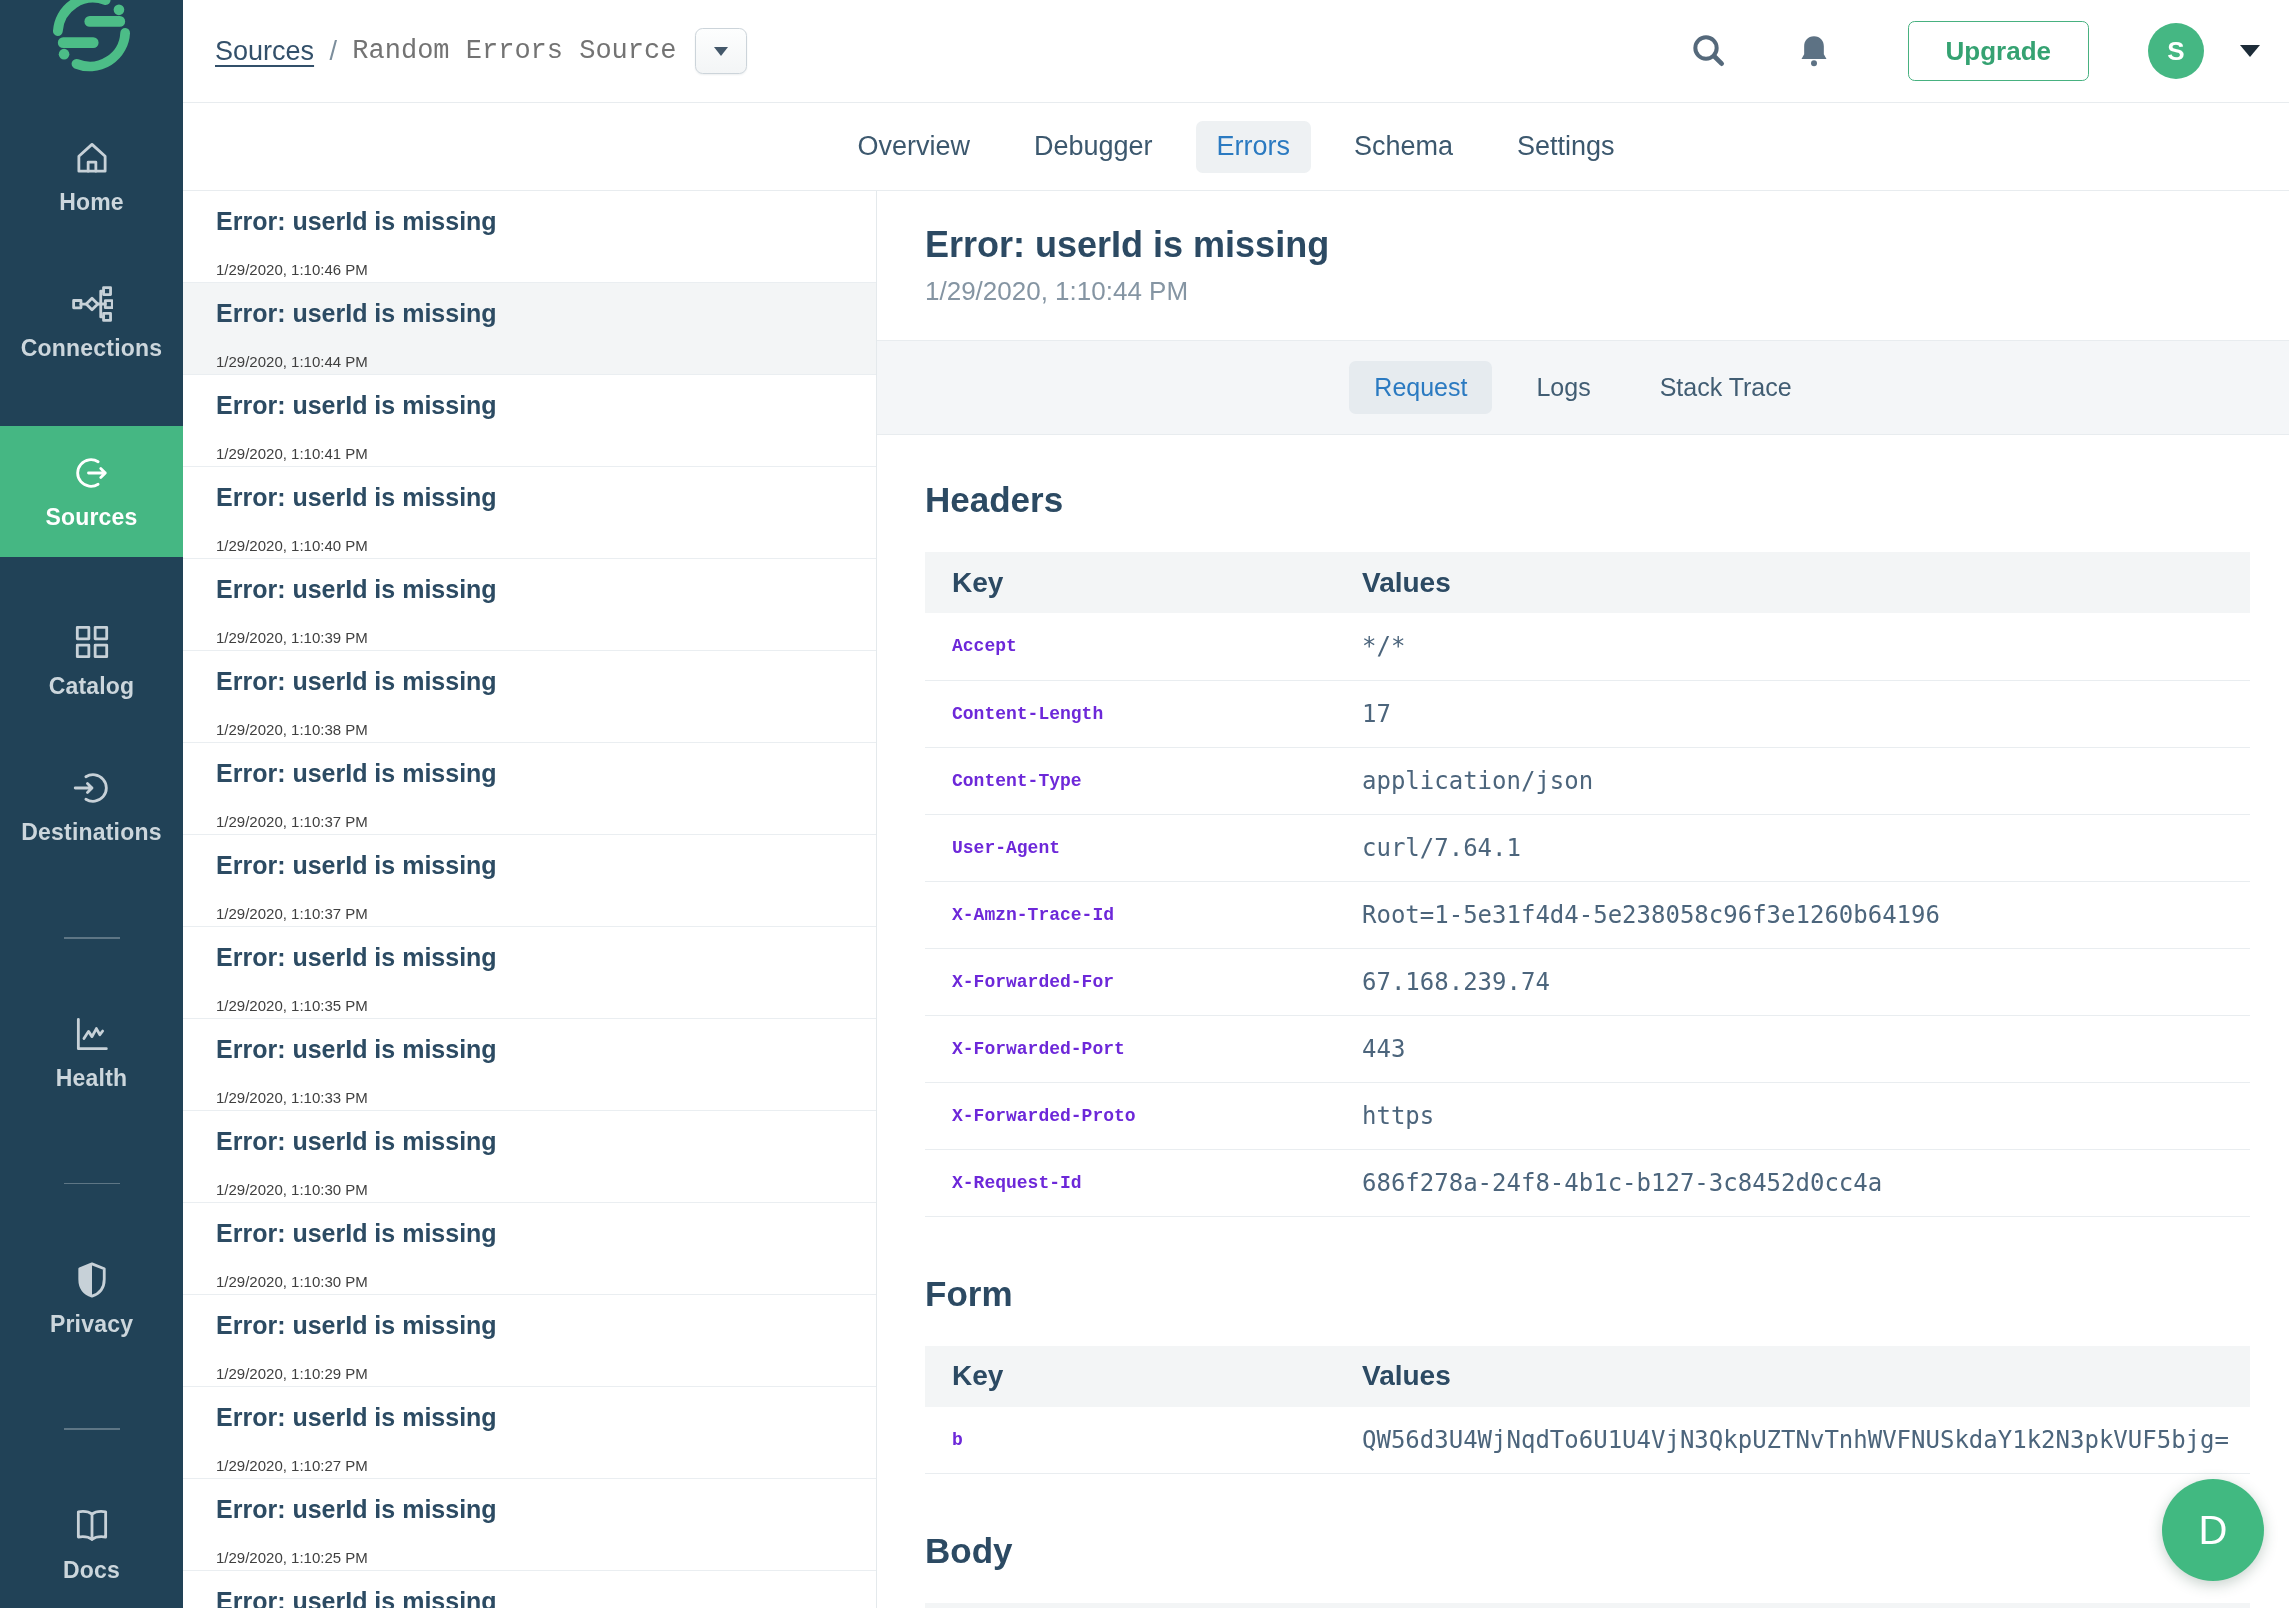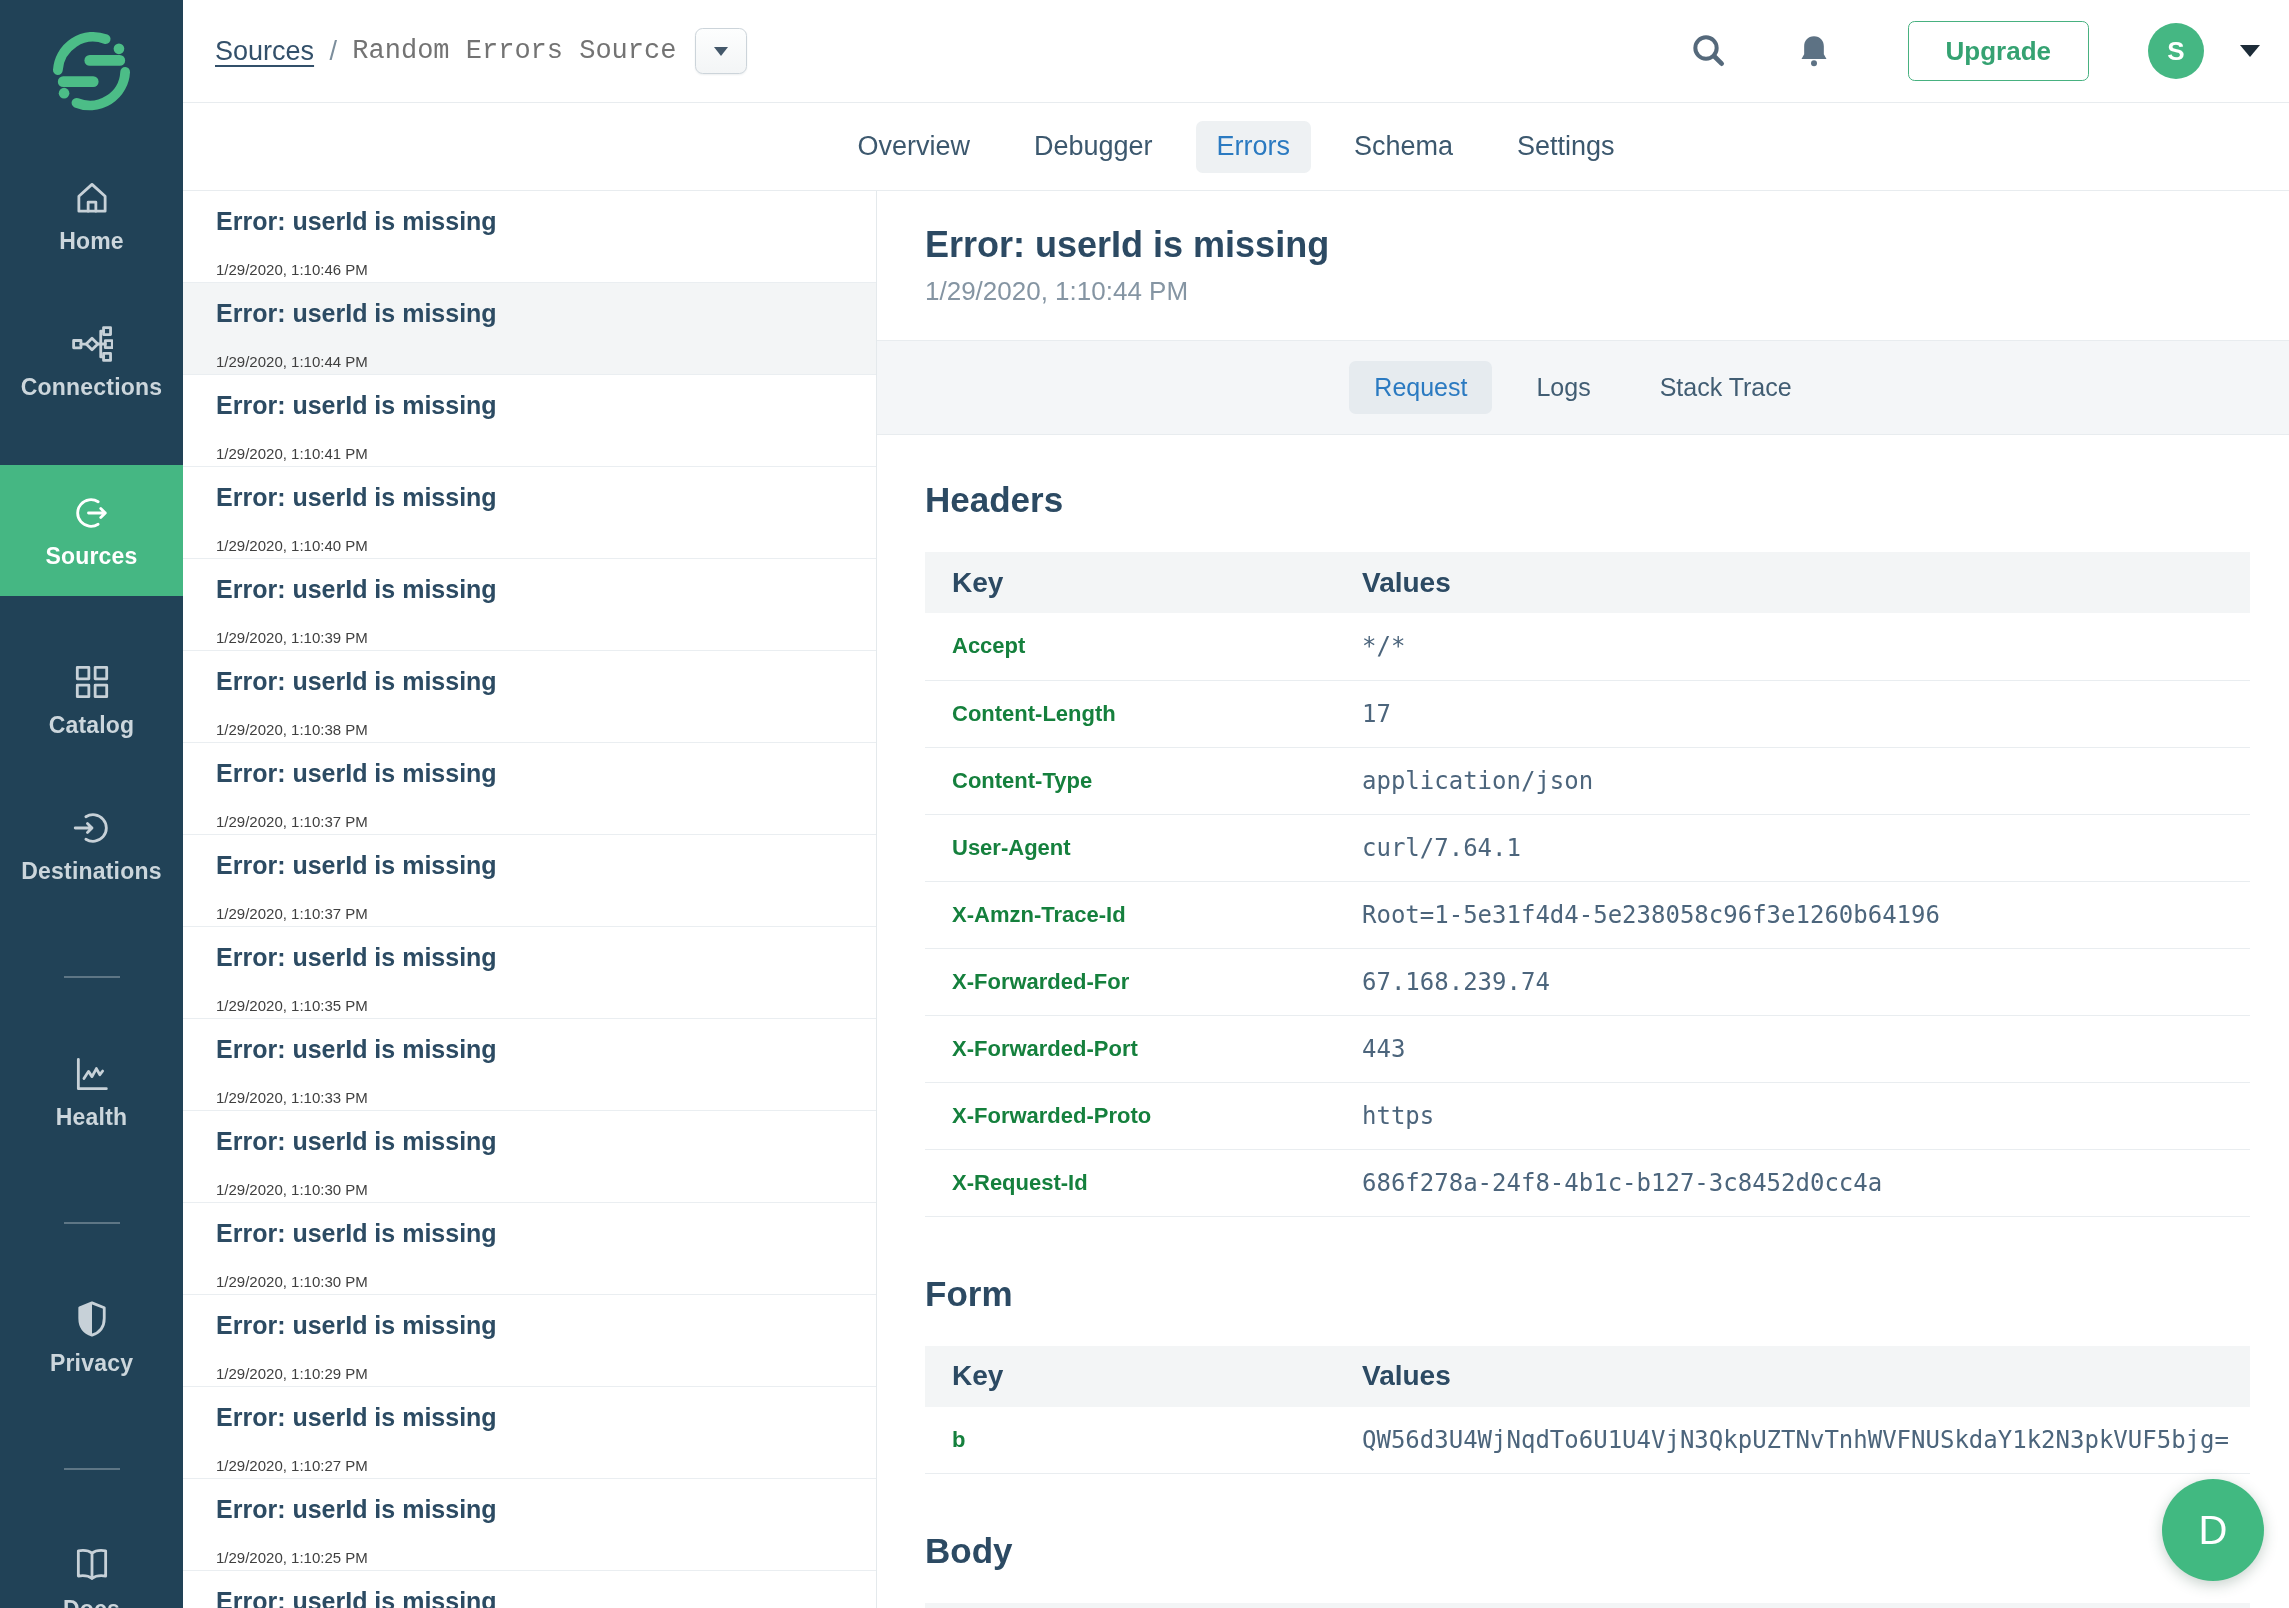--- a/index.html
+++ b/index.html
@@ -1,21 +1,21 @@
 <!DOCTYPE html>
 <html><head>
 <meta charset="utf-8">
 <style>
   html,body{margin:0;padding:0;background:#fff;}
   *{box-sizing:border-box;}
   body{font-family:"Liberation Sans","DejaVu Sans",sans-serif;-webkit-font-smoothing:antialiased;}
   .app{position:relative;width:2289px;height:1608px;overflow:hidden;display:flex;background:#fff;}
 
   
-  .sidebar{width:183px;min-width:183px;height:100%;background:#214257;display:flex;flex-direction:column;align-items:center;}
+  .sidebar{width:183px;min-width:183px;height:100%;background:#214257;display:flex;flex-direction:column;align-items:center;justify-content:center;}
   .logo-wrap{margin-top:25px;height:100px;display:flex;align-items:center;justify-content:center;}
   .side-nav{margin-top:56px;width:100%;display:flex;flex-direction:column;align-items:center;}
   .nav-item{width:100%;display:flex;flex-direction:column;align-items:center;justify-content:center;height:85px;margin-bottom:61px;cursor:pointer;}
   .nav-item .icon{width:44px;height:44px;display:flex;align-items:center;justify-content:center;}
   .nav-item .icon svg{width:42px;height:42px;stroke:#c7d1d8;fill:none;stroke-width:1.6;stroke-linecap:round;stroke-linejoin:round;}
   .nav-item .nav-label{margin-top:8.6px;font-size:23px;font-weight:600;color:#ccd6dc;letter-spacing:0.2px;}
   .nav-item.active{background:#45b783;height:131px;padding:23px 0;margin-bottom:61px;}
   .nav-item.active .nav-label{color:#ffffff;}
   .nav-item.active .icon svg{stroke:#ffffff;}
   .nav-divider{width:56px;height:1.9px;background:rgba(255,255,255,.28);margin:27px auto 71px auto;}
@@ -58,21 +58,21 @@
   .subtab{font-size:25px;color:#415d73;padding:14.4px 25px;border-radius:6.7px;cursor:pointer;line-height:1;}
   .subtab.active{background:#e6ebef;color:#2b7ac1;}
 
   .detail-body{padding:44px 39px 0 48px;overflow:hidden;flex:1;}
   .section{margin-bottom:56px;}
   .section h2{font-size:35px;font-weight:700;color:#2c4a63;margin:0 0 31px 0;line-height:1.2;}
   table.kv{width:100%;border-collapse:collapse;table-layout:fixed;}
   table.kv col.c-key{width:410px;}
   table.kv thead th{background:#f3f5f6;height:61px;text-align:left;font-size:28px;font-weight:700;color:#2c4a63;padding:0 0 0 27px;}
   table.kv tbody td{height:67px;border-bottom:1px solid #e9edf0;padding:0 0 0 27px;vertical-align:middle;}
-  td.k{font-size:22px;font-weight:700;color:#15803d;}
+  td.k{font-size:18px;font-weight:700;color:#6d28d9;font-family:Liberation Mono, monospace;}
   td.v{font-family:"DejaVu Sans Mono","Liberation Mono",monospace;font-size:24px;color:#4c657c;white-space:nowrap;overflow:hidden;}
 
   .chat-fab{position:absolute;right:25px;bottom:27px;width:102px;height:102px;border-radius:50%;background:#41b981;color:#fff;font-size:40px;font-weight:400;display:flex;align-items:center;justify-content:center;cursor:pointer;box-shadow:0 3.8px 13.4px rgba(30,70,50,.25);}
 </style>
 </head>
 <body>
 
 <div class="app">
 
   <aside class="sidebar">

